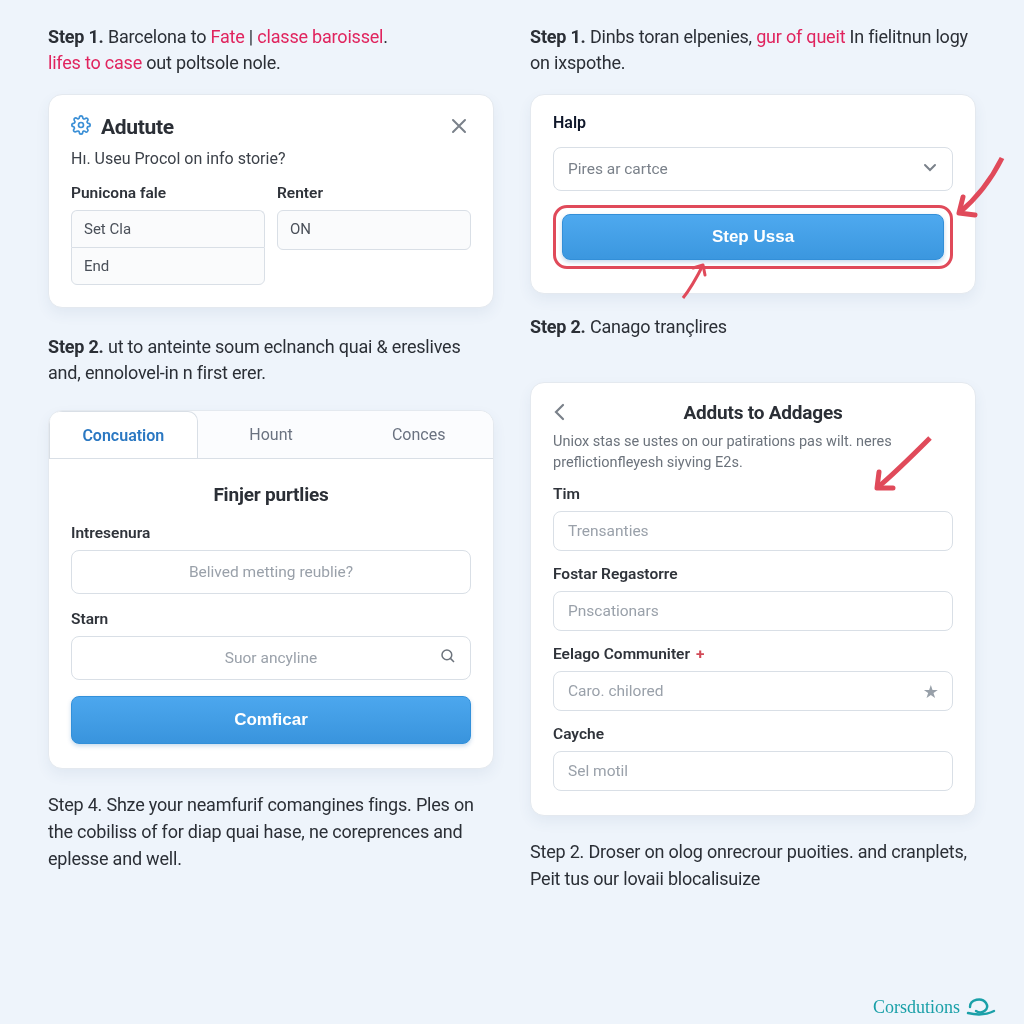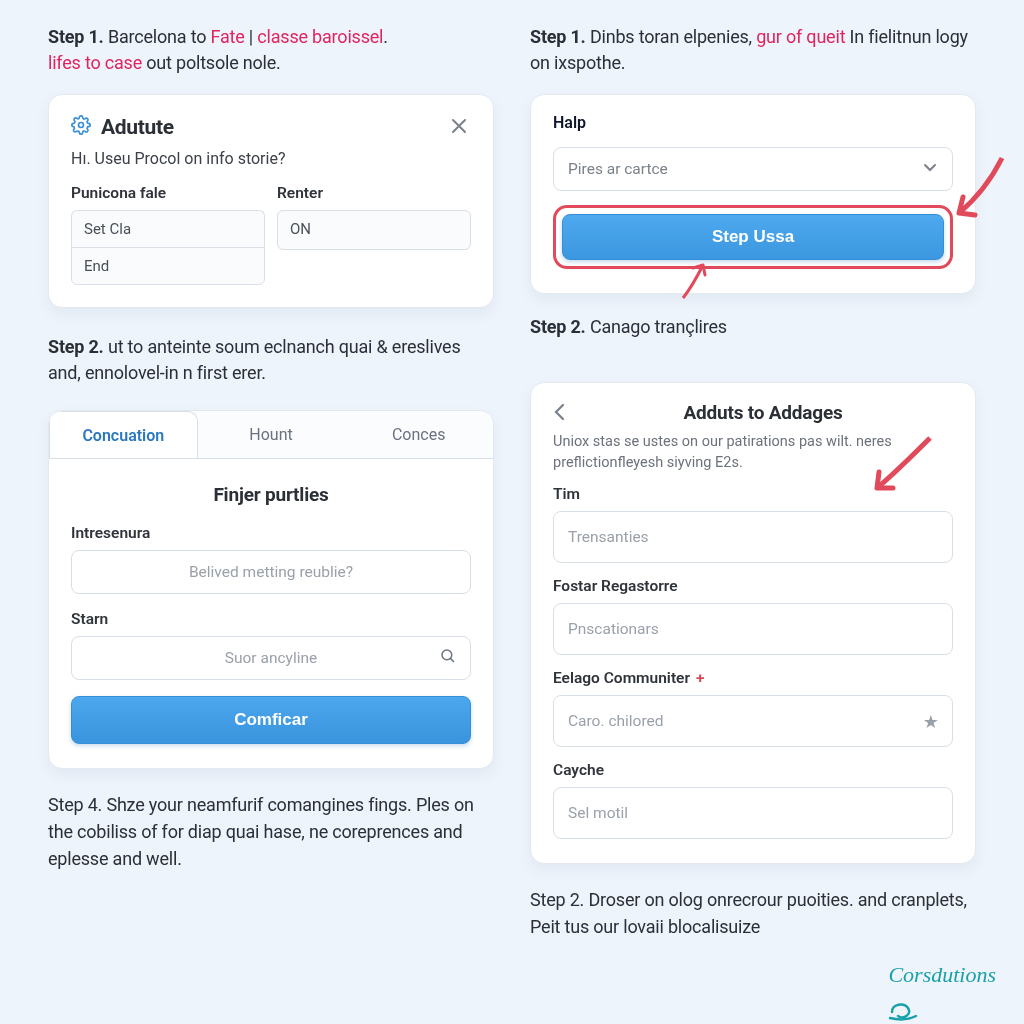--- a/index.html
+++ b/index.html
@@ -233,21 +233,21 @@
   .r-field { margin-bottom: 14px; }
   .r-label {
     font-weight: 600; font-size: 15.5px; margin-bottom: 8px; color: #2f333a;
     display: flex; align-items: center; gap: 6px;
   }
   .plus-icon { color: #d24a57; font-weight: 700; }
   .r-input {
     width: 100%;
     border: 1px solid var(--border);
     border-radius: 8px;
-    padding: 16px 14px;
+    padding: 10px 14px;
     font-size: 15.5px;
     color: #6a7179;
     background: #fff;
     font-family: inherit;
     outline: none;
   }
   .r-input::placeholder { color: #9aa1aa; }
   .r-input-wrap { position: relative; }
   .star-glyph {
     position: absolute; right: 14px; top: 50%; transform: translateY(-50%);
@@ -256,24 +256,22 @@
 
   
   .bottom-caption { margin-top: 22px; line-height: 1.5; letter-spacing: -0.2px; }
 
   
   .brand {
     position: absolute;
     right: 28px; bottom: 6px;
     display: flex; align-items: baseline; gap: 6px;
     color: #1aa0a8;
-    font-size: 22px;
-    font-style: italic;
+    font-size: 18px;
     font-family: Georgia, "Times New Roman", serif;
-    flex-direction: column;
   }
   .brand svg { position: relative; top: 4px; }
 
 </style>
 </head>
 <body>
 
 <div class="page">
 
   <div class="col">

